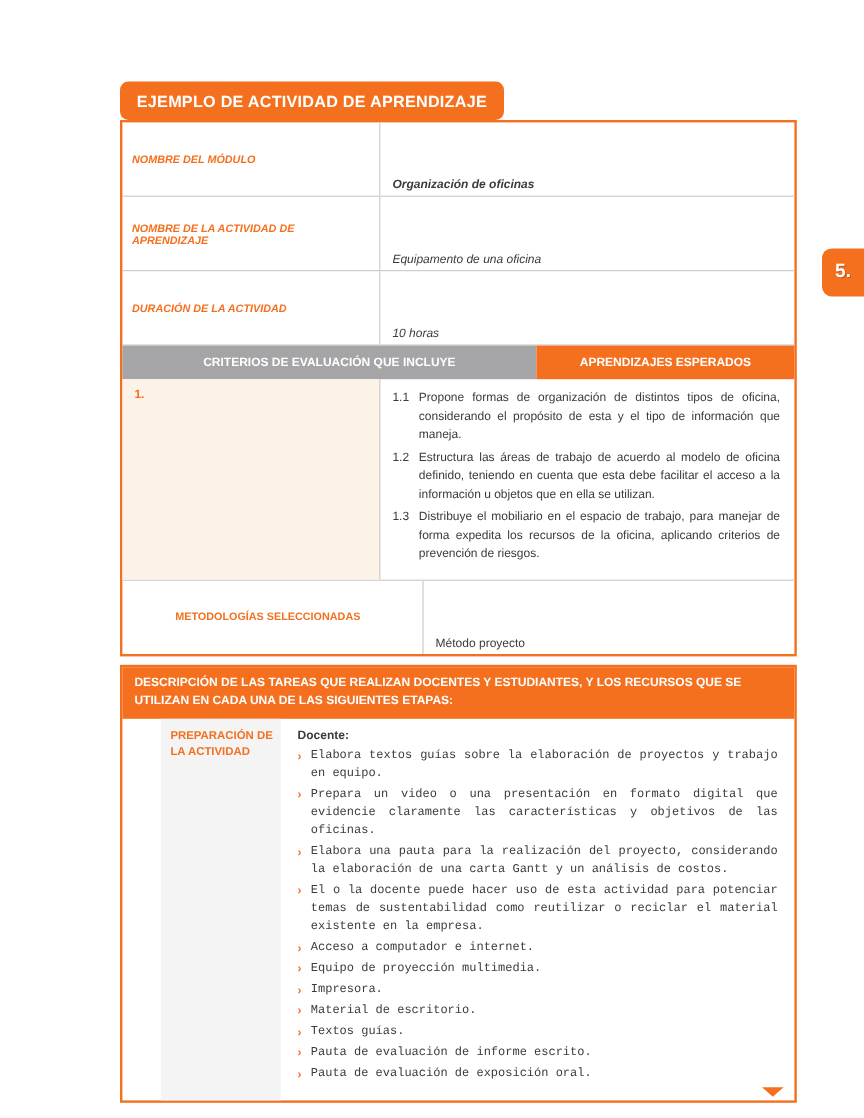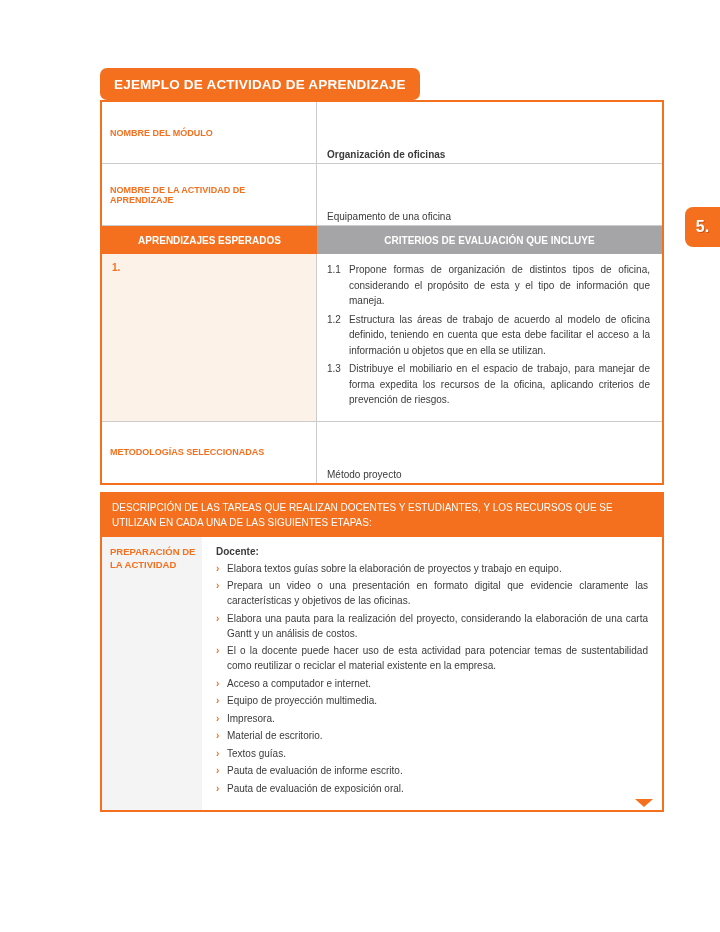--- a/index.html
+++ b/index.html
@@ -10,21 +10,21 @@
   .content { position: absolute; left: 100px; top: 68px; width: 564px; }
 
   .title-bar {
     display: inline-flex; align-items: center;
     background: var(--orange, #F4701F); color: #fff;
     font-weight: bold; font-size: 13.5px; letter-spacing: 0.2px;
     height: 32px; padding: 0 14px; border-radius: 7px;
   }
 
   .table1 { border: 2px solid var(--orange, #F4701F); background: #fff; }
-  .info-row { display: flex; min-height: 22px; border-bottom: 1px solid var(--cell_border, #ccc); }
+  .info-row { display: flex; min-height: 22px; border-bottom: 1px solid var(--cell_border, #ccc); font-style: italic; }
   .info-row:last-child { border-bottom: none; }
   .cell { display: flex; align-items: center; }
   .cell.label {
     width: 215px; flex: 0 0 215px; border-right: 1px solid var(--cell_border, #ccc);
     color: var(--orange, #F4701F); font-weight: bold; font-size: 9px; padding: 3px 6px 3px 8px;
   }
   .cell.value { flex: 1; font-size: 10px; padding: 3px 6px 3px 10px; margin-top: 44px; }
   .cell.value.bold { font-weight: bold; }
 
   .hdr-row { display: flex; height: 28px; }
@@ -38,39 +38,39 @@
     border-right: 1px solid var(--cell_border, #ccc); padding: 8px 10px 10px 10px;
   }
   .exp-num { color: var(--orange, #F4701F); font-weight: bold; font-size: 10px; margin-bottom: 2px; }
   .exp-text { font-size: 10px; line-height: 1.55; text-align: justify; }
   .exp-right { flex: 1; padding: 8px 12px 10px 10px; }
   .crit { display: flex; margin-bottom: 3px; }
   .crit-num { flex: 0 0 22px; font-size: 10px; line-height: 1.55; }
   .crit-text { flex: 1; font-size: 10px; line-height: 1.55; text-align: justify; }
 
   .met-row { display: flex; min-height: 24px; }
-  .met-row .cell.label { border-right: 1px solid var(--cell_border, #ccc); }
+  .met-row .cell.label { border-right: 1px solid var(--cell_border, #ccc); margin-left: 36px; }
 
   .table2 { position: relative; border: 2px solid var(--orange, #F4701F); margin-top: 7px; background: #fff; }
   .desc-bar {
-    background: var(--orange, #F4701F); color: #fff; font-weight: normal;
+    background: var(--orange, #F4701F); color: #fff; font-weight: bold;
     font-size: 10px; line-height: 1.5; padding: 6px 10px 7px 10px;
   }
-  .prep-body { display: flex; min-height: 268px; }
+  .prep-body { display: flex; min-height: 268px; padding-left: 32px; }
   .prep-label {
     width: 100px; flex: 0 0 100px; background: var(--light_gray, #F4F4F4);
     color: var(--orange, #F4701F); font-weight: bold; font-size: 9.5px; line-height: 1.45;
     padding: 8px 6px 0 8px;
   }
   .prep-content { flex: 1; padding: 8px 14px 12px 14px; }
   .sec-title { font-weight: bold; font-size: 10px; margin: 1px 0 4px 0; }
   .sec-title.second { margin-top: 11px; }
   .bullet { display: flex; margin-bottom: 2.5px; }
   .bullet .marker { flex: 0 0 11px; color: var(--orange, #F4701F); font-weight: bold; font-size: 10px; line-height: 1.5; }
-  .bullet .b-text { flex: 1; font-size: 10px; line-height: 1.5; text-align: justify; }
+  .bullet .b-text { flex: 1; font-size: 10px; line-height: 1.5; text-align: justify; font-family: Liberation Mono, monospace; }
 
   .continue-triangle {
     position: absolute; right: 9px; bottom: 3px; width: 0; height: 0;
     border-left: 9px solid transparent; border-right: 9px solid transparent;
     border-top: 8px solid var(--orange, #F4701F);
   }
 
   .side-tab {
     position: absolute; right: 0; top: 207px; width: 35px; height: 40px;
     background: var(--orange, #F4701F); border-radius: 8px 0 0 8px;
@@ -99,24 +99,28 @@
 
     <div class="table1">
       <div class="info-row">
         <div class="cell label">NOMBRE DEL MÓDULO</div>
         <div class="cell value bold">Organización de oficinas</div>
       </div>
       <div class="info-row">
         <div class="cell label">NOMBRE DE LA ACTIVIDAD DE APRENDIZAJE</div>
         <div class="cell value">Equipamento de una oficina</div>
       </div>
+      <div class="info-row">
+        <div class="cell label">DURACIÓN DE LA ACTIVIDAD</div>
+        <div class="cell value">10 horas</div>
+      </div>
 
       <div class="hdr-row">
+        <div class="hdr right">CRITERIOS DE EVALUACIÓN QUE INCLUYE</div>
         <div class="hdr left">APRENDIZAJES ESPERADOS</div>
-        <div class="hdr right">CRITERIOS DE EVALUACIÓN QUE INCLUYE</div>
       </div>
 
       <div class="exp-row">
         <div class="exp-left">
           <div class="exp-num">1.</div>
         </div>
         <div class="exp-right">
           <div class="crit">
             <span class="crit-num">1.1</span>
             <span class="crit-text">Propone formas de organización de distintos tipos de oficina, considerando el propósito de esta y el tipo de información que maneja.</span>

